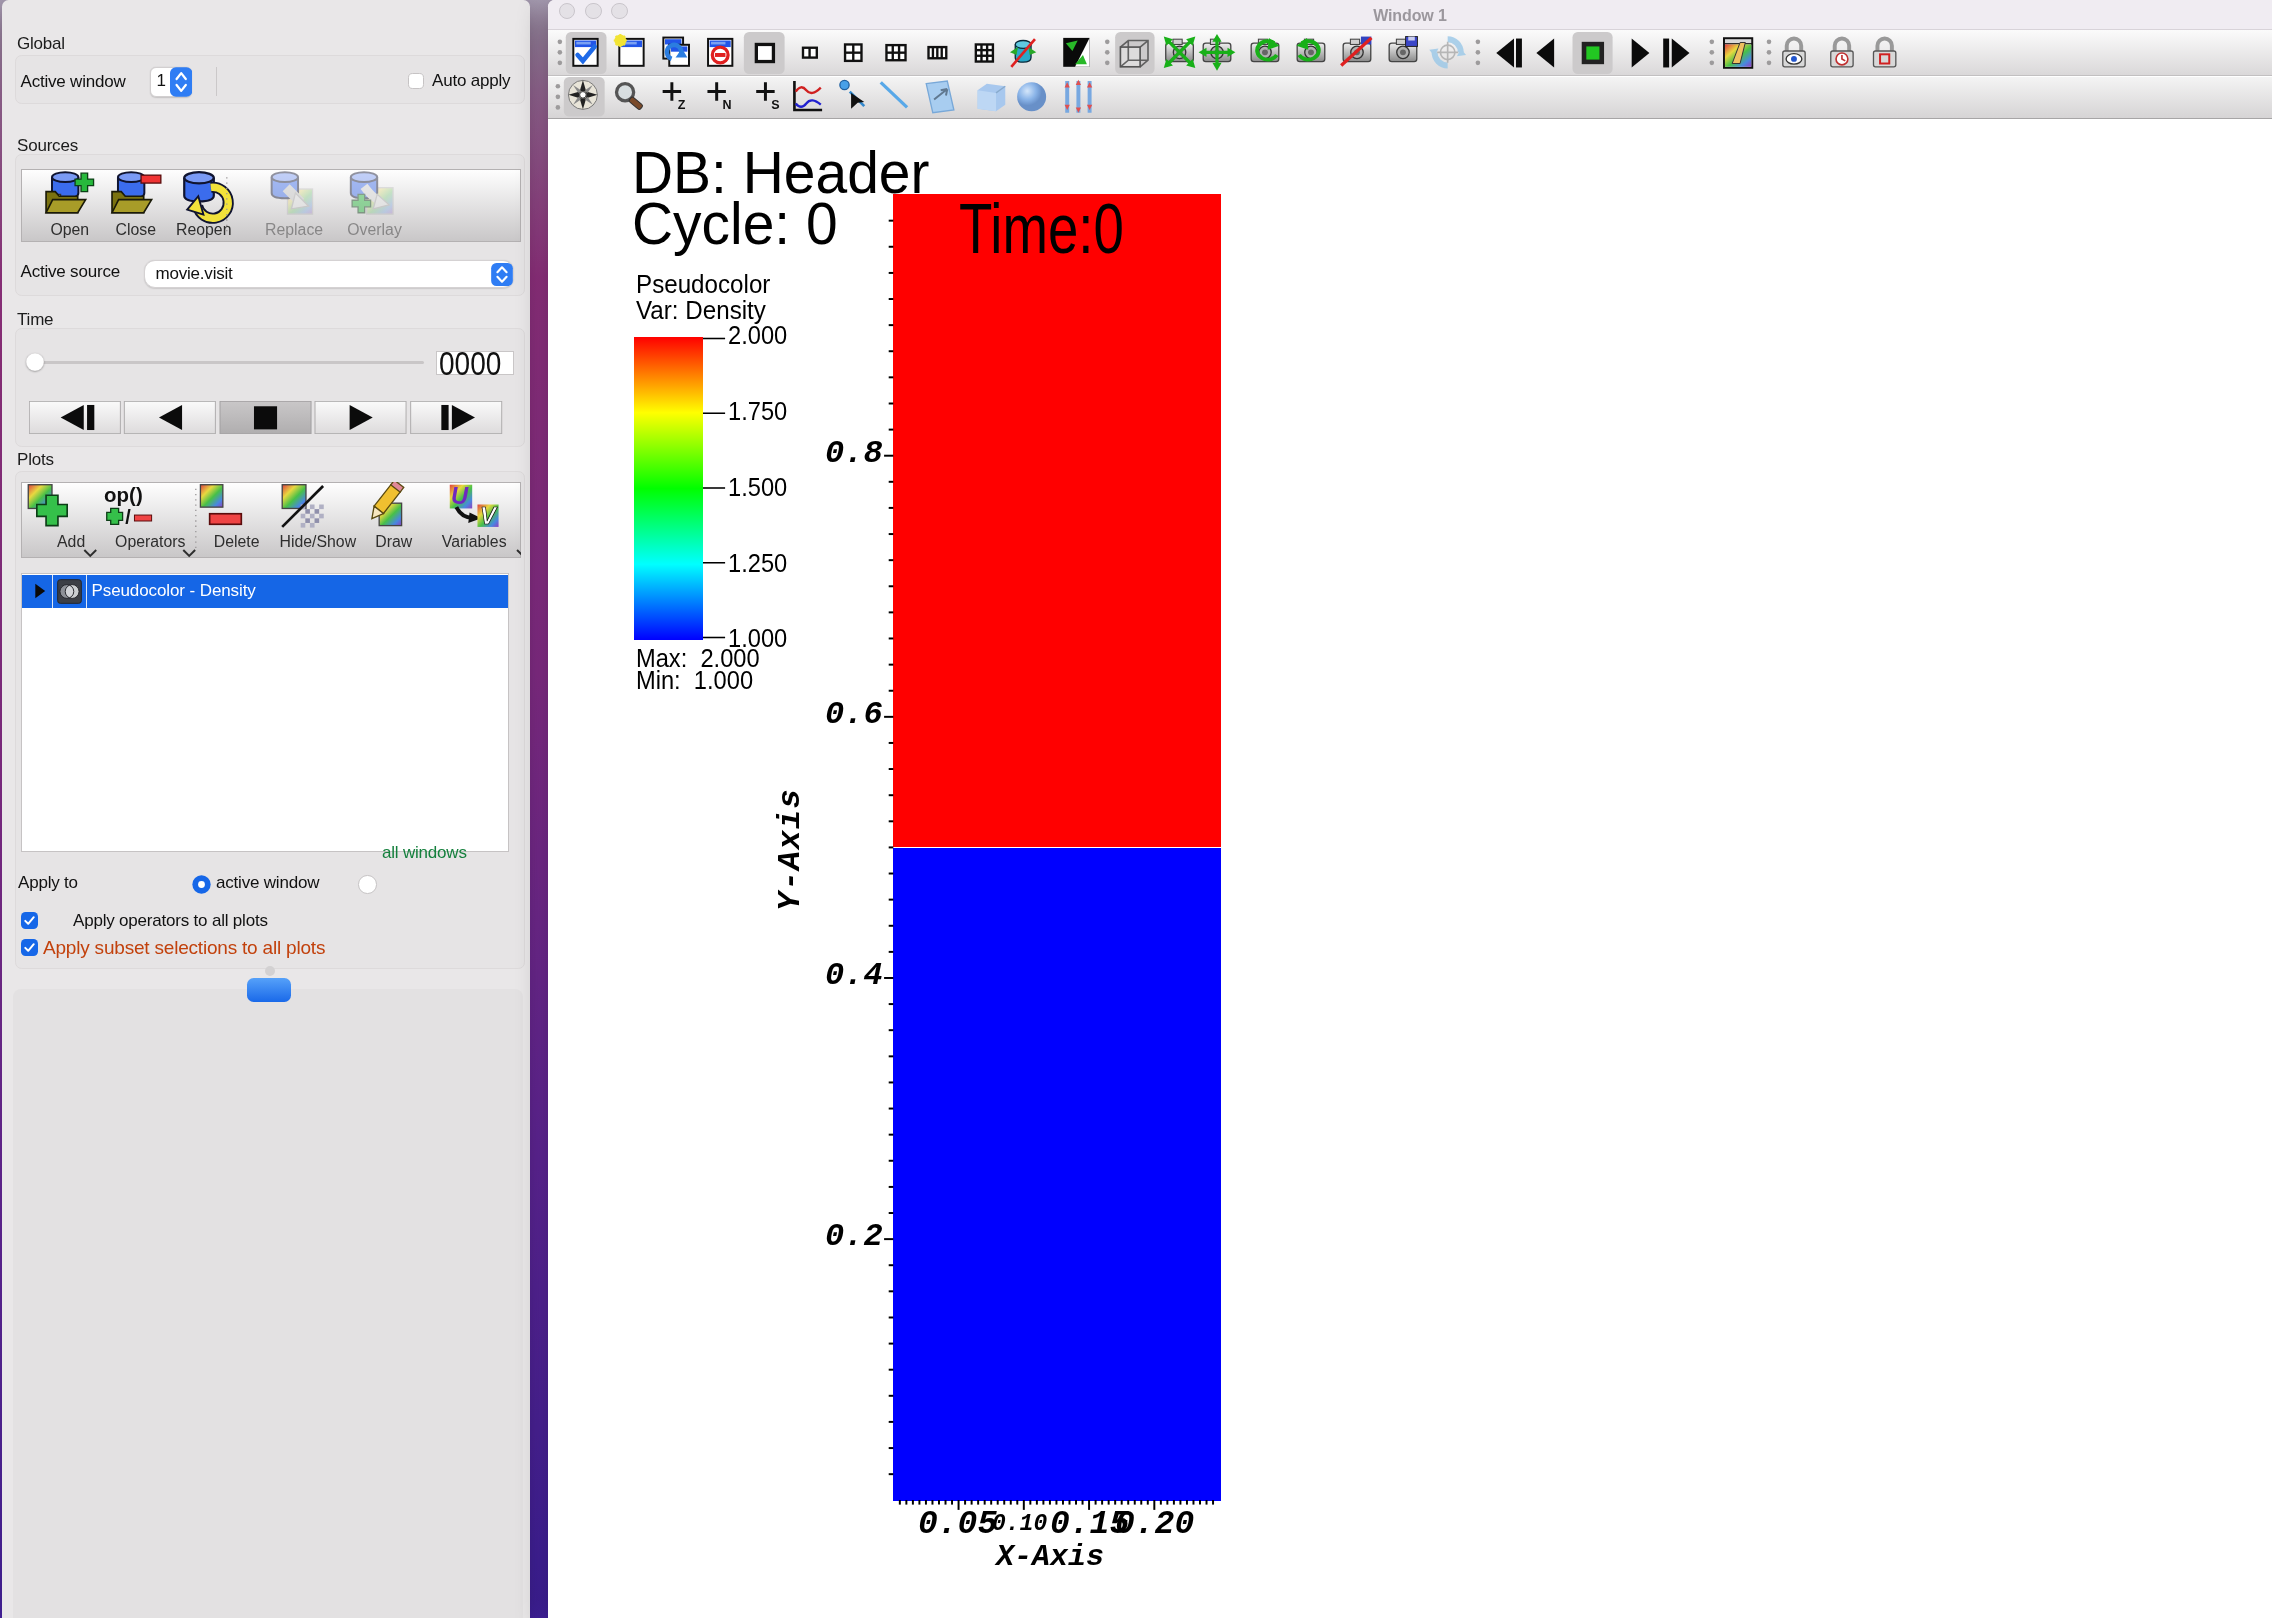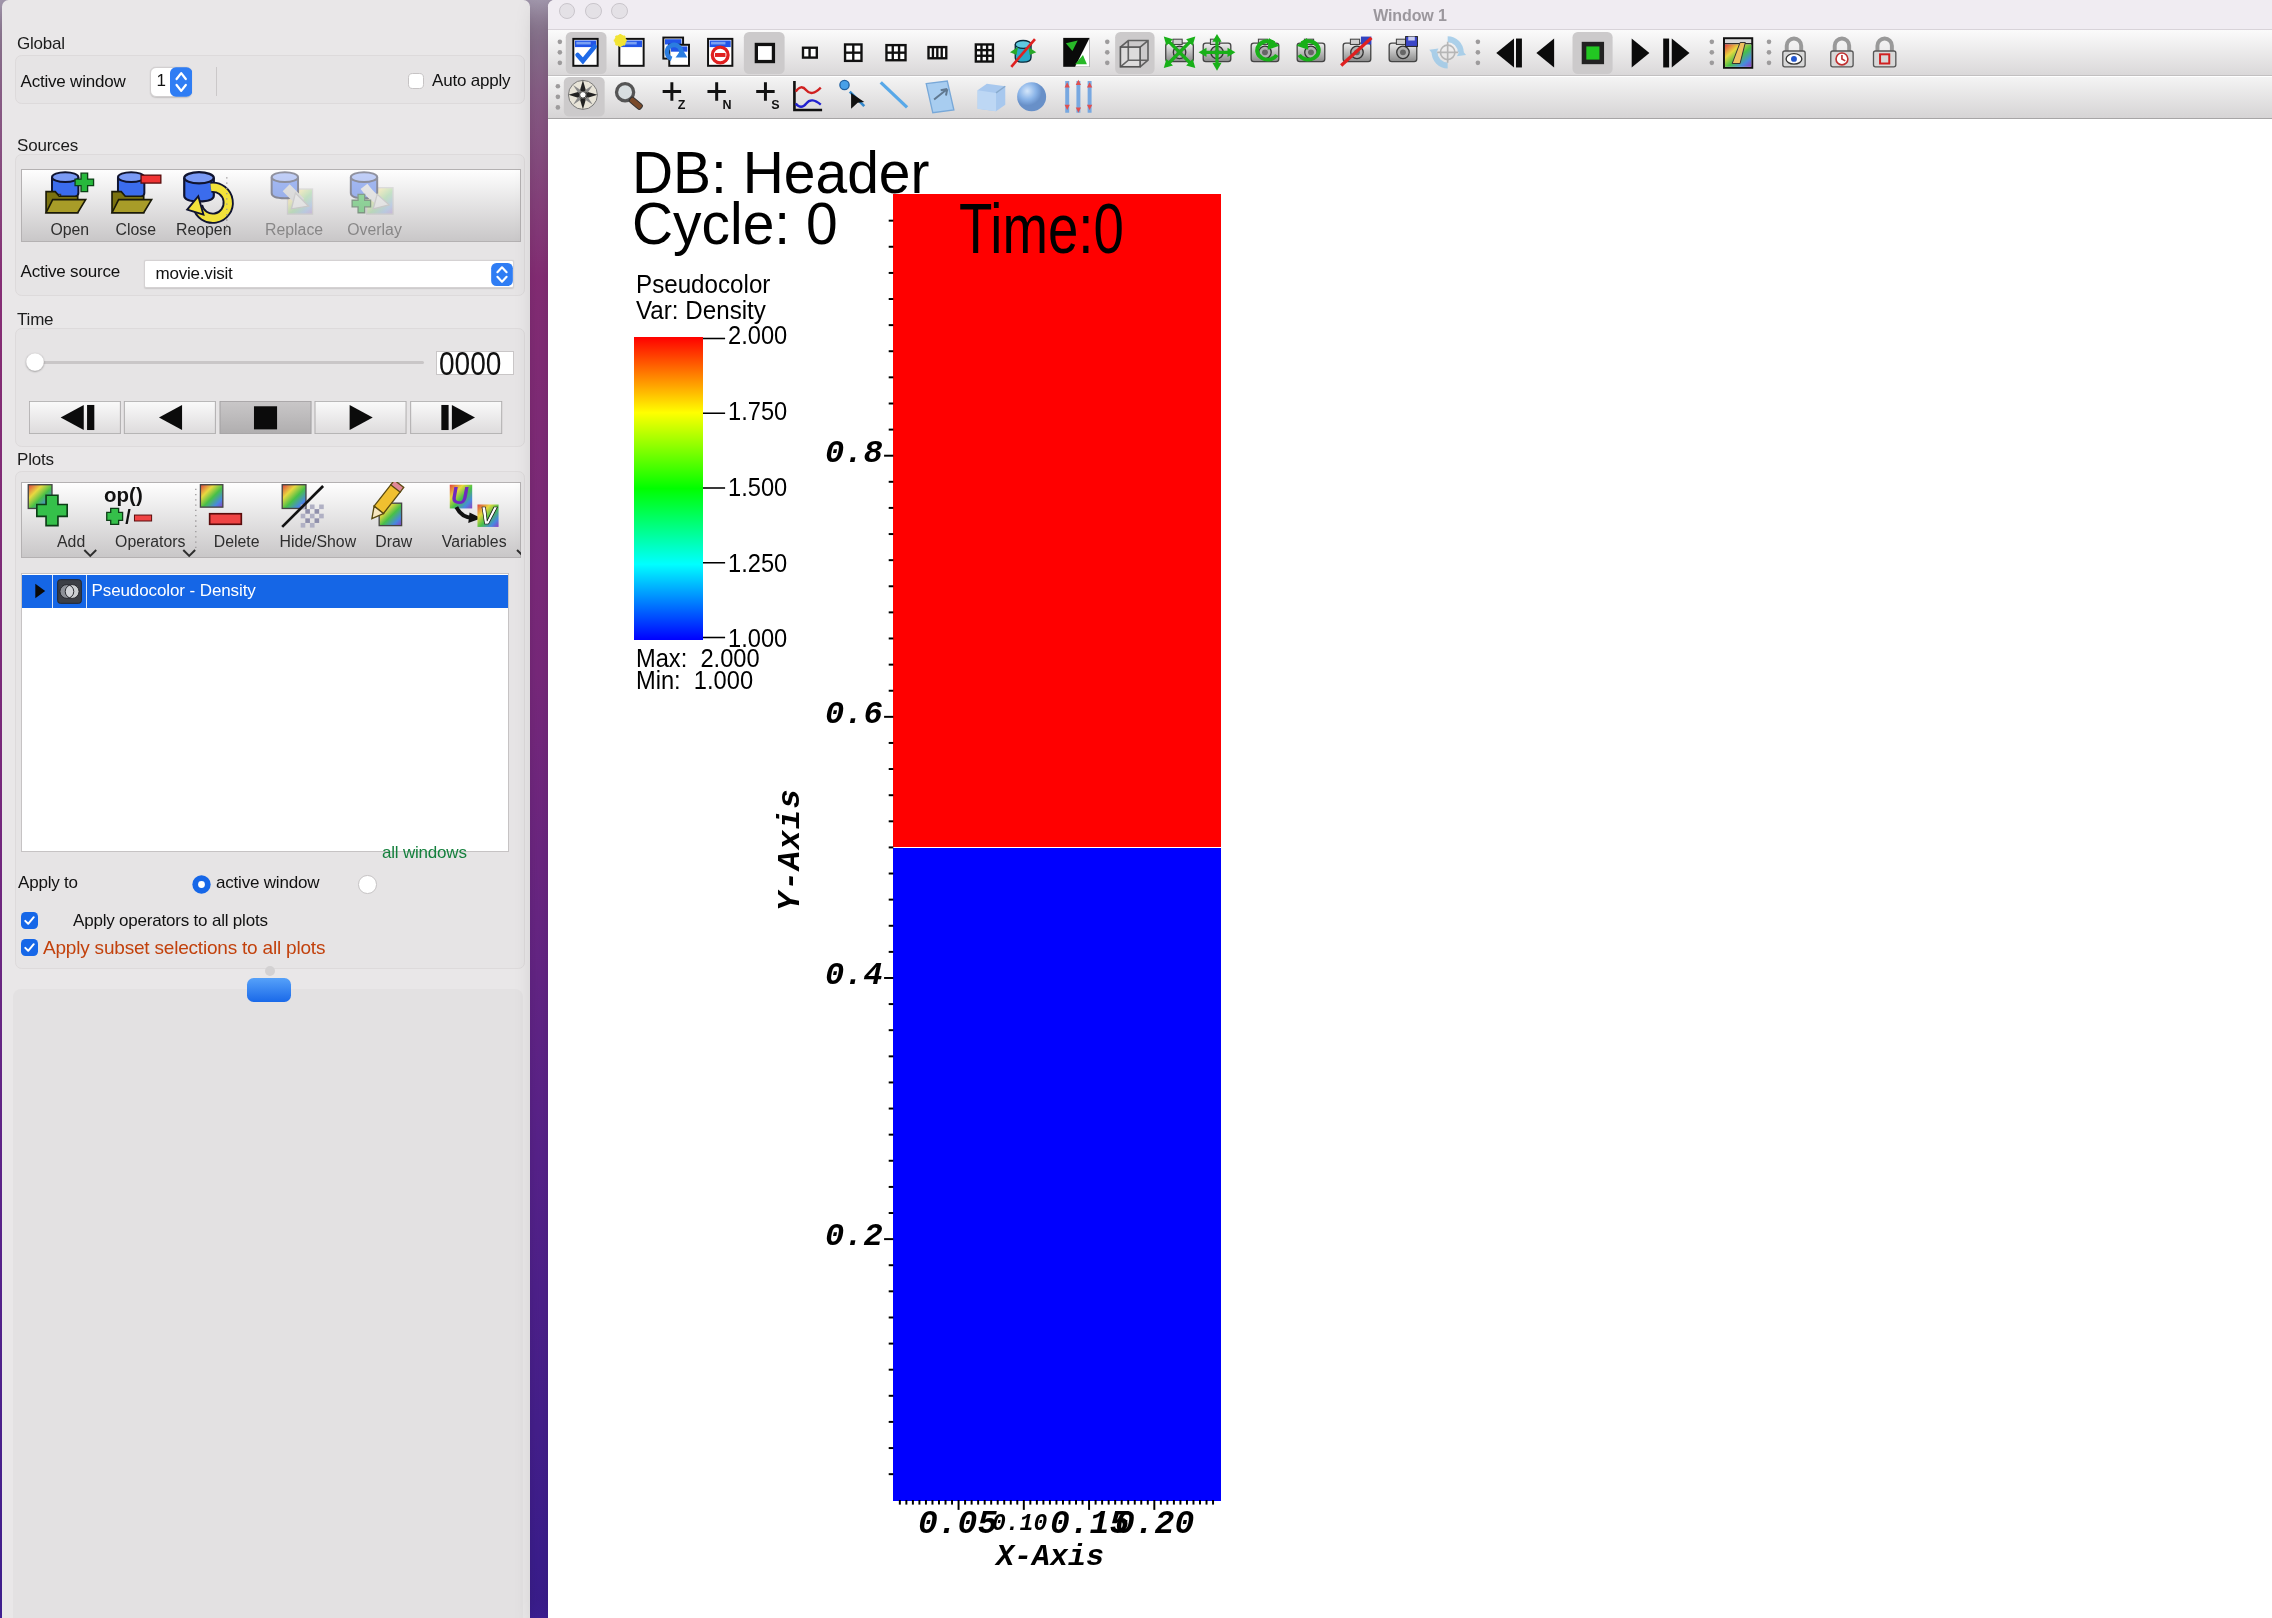--- a/index.html
+++ b/index.html
@@ -133,21 +133,21 @@
       <g transform="translate(498,4)" opacity="0.45">
         <rect x="26" y="24" width="40" height="40" fill="url(#cmap)" opacity="0.55" stroke="#999" stroke-width="2"></rect>
         <use href="#dbcyl" x="2" y="0"></use>
         <path d="M22 22 q18 24 26 20" stroke="#d8d8d8" stroke-width="13" fill="none"></path>
         <path d="M42 34 L60 50 L36 56 Z" fill="#e2e2e2" stroke="#aaa" stroke-width="2"></path>
         <use href="#gplus" x="4" y="34"></use>
       </g>
       <text x="536" y="99" font-size="24" text-anchor="middle" fill="#2e2e2e" opacity="0.45">Overlay</text>
     </svg>
     <div class="abs" style="left:18.5px; top:262px; font-size:17px; letter-spacing:-0.2px; color:#111;">Active source</div>
-    <div class="abs" style="left:142px; top:260px; width:370px; height:28px; background:#fff; border:0.7px solid #d5d2d3; border-radius:2px; box-shadow:0 0.7px 1.3px rgba(0,0,0,0.12);">
+    <div class="abs" style="left:142px; top:260px; width:370px; height:28px; background:#fff; border:0.7px solid #d5d2d3; border-radius:11px; box-shadow:0 0.7px 1.3px rgba(0,0,0,0.12);">
       <div class="abs" style="left:10.5px; top:2.6px; font-size:17px; letter-spacing:-0.2px; color:#111;">movie.visit</div>
       <svg class="abs" style="left:346px; top:2px;" width="22" height="23" viewBox="0 0 33 35">
         <rect x="0" y="0" width="33" height="35" rx="8" fill="#2f7df4"></rect>
         <path d="M9.5 14 L16.5 6.5 L23.5 14" fill="none" stroke="#fff" stroke-width="3.2" stroke-linecap="round" stroke-linejoin="round"></path>
         <path d="M9.5 21 L16.5 28.5 L23.5 21" fill="none" stroke="#fff" stroke-width="3.2" stroke-linecap="round" stroke-linejoin="round"></path>
       </svg>
     </div>
 
     <div class="seclbl" style="left:15px; top:310px;">Time</div>
     <div class="gbox" style="top:328px; height:119px;"></div>

